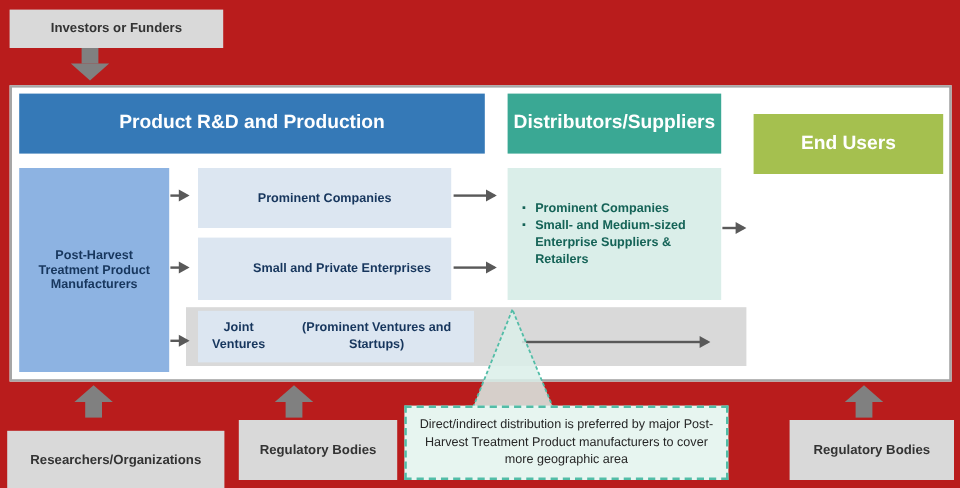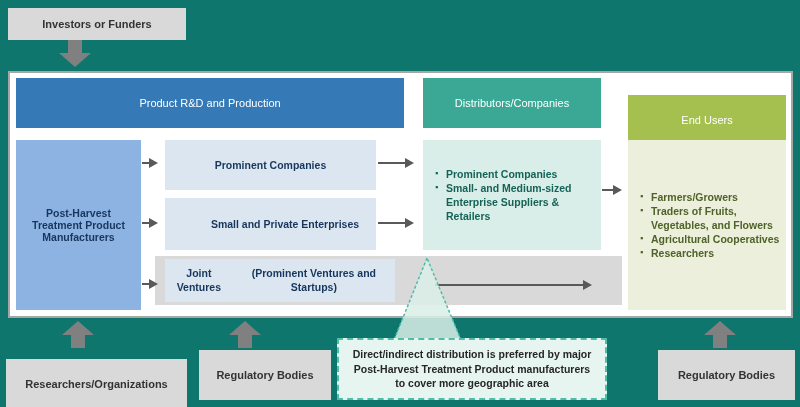--- a/index.html
+++ b/index.html
@@ -2,36 +2,36 @@
 <html><head>
 <meta charset="utf-8">
 <style>
   * { margin:0; padding:0; box-sizing:border-box; }
   body {
     font-family: "Liberation Sans", sans-serif;
     background:#fff;
     width:800px; height:407px;
     overflow:hidden;
   }
-  .canvas { position:relative; width:800px; height:407px; background:#0f766e; }
+  .canvas { position:relative; width:800px; height:407px; background:#b91c1c; }
 
   .graybox {
     position:absolute; background:#d9d9d9;
     display:flex; align-items:center; justify-content:center;
     font-size:11px; font-weight:bold; color:#333; text-align:center;
   }
 
   .container {
     position:absolute; left:8px; top:71px; width:785px; height:247px;
     background:#fff; border:2px solid #a6a6a6;
   }
 
   .hdr {
     position:absolute; display:flex; align-items:center; justify-content:center;
-    color:#fff; font-weight:normal; font-size:11px; text-align:center; height:50px; top:78px;
+    color:#fff; font-weight:bold; font-size:16px; text-align:center; height:50px; top:78px;
   }
   .hdr-rnd  { left:16px;  width:388px; background:#3579b7; }
   .hdr-dist { left:423px; width:178px; background:#3aa894; }
   .hdr-end  { left:628px; width:158px; background:#a5c04f;margin-top:17px; }
 
   .box {
     position:absolute; display:flex; align-items:center; justify-content:center;
     font-weight:bold; text-align:center; font-size:10.5px;
   }
   .manufacturers {
@@ -64,21 +64,21 @@
   
   .block-arrow { position:absolute; width:32px; }
   .ba-head-up   { width:0; height:0; border-left:16px solid transparent; border-right:16px solid transparent; border-bottom:14px solid #808080; }
   .ba-head-down { width:0; height:0; border-left:16px solid transparent; border-right:16px solid transparent; border-top:14px solid #808080; }
   .ba-stem { width:14px; height:13px; background:#808080; margin:0 auto; }
 
   .tooltip {
     position:absolute; left:337px; top:338px; width:270px; height:62px;
     background:#e7f5f0; border:2px dashed #52bda7;
     display:flex; align-items:center; justify-content:center;
-    font-size:10.5px; font-weight:bold; color:#262626; text-align:center;
+    font-size:10.5px; font-weight:normal; color:#262626; text-align:center;
     padding:17px 10px; line-height:1.4; z-index:3;
   }
   .callout-svg { position:absolute; left:390px; top:254px; width:75px; height:88px; z-index:2; }
 </style>
 </head>
 <body>
 
 <div class="canvas">
 
   <div class="graybox" style="left:8px; top:8px; width:178px; height:32px;">
@@ -88,21 +88,21 @@
     <div class="ba-stem"></div>
     <div class="ba-head-down"></div>
   </div>
 
   <div class="container"></div>
 
   <div class="hdr hdr-rnd">
     <span>Product R&amp;D and Production</span>
   </div>
   <div class="hdr hdr-dist">
-    <span>Distributors/Companies</span>
+    <span>Distributors/Suppliers</span>
   </div>
   <div class="hdr hdr-end">
     <span>End Users</span>
   </div>
 
   <div class="box manufacturers">
     <span>Post-Harvest Treatment Product Manufacturers</span>
   </div>
   <div class="box lightblue prominent">
     <span>Prominent Companies</span>
@@ -117,28 +117,20 @@
     <span>(Prominent Ventures and Startups)</span>
   </div>
 
   <div class="bulletbox distcontent">
     <ul>
         <li>Prominent Companies</li>
         <li>Small- and Medium-sized Enterprise Suppliers &amp; Retailers</li>
       </ul>
   </div>
 
-  <div class="bulletbox endcontent">
-    <ul>
-        <li>Farmers/Growers</li>
-        <li>Traders of Fruits, Vegetables, and Flowers</li>
-        <li>Agricultural Cooperatives</li>
-        <li>Researchers</li>
-      </ul>
-  </div>
 
   <div class="line-arrow" style="left:142px; top:162px; width:14px;"></div>
   <div class="line-arrow" style="left:142px; top:222px; width:14px;"></div>
   <div class="line-arrow" style="left:142px; top:283px; width:14px;"></div>
   <div class="line-arrow" style="left:378px; top:162px; width:34px;"></div>
   <div class="line-arrow" style="left:378px; top:222px; width:34px;"></div>
   <div class="line-arrow" style="left:602px; top:189px; width:18px;"></div>
   <div class="line-arrow" style="left:435px; top:284px; width:155px;"></div>
 
   <svg class="callout-svg" viewBox="0 0 75 88">

